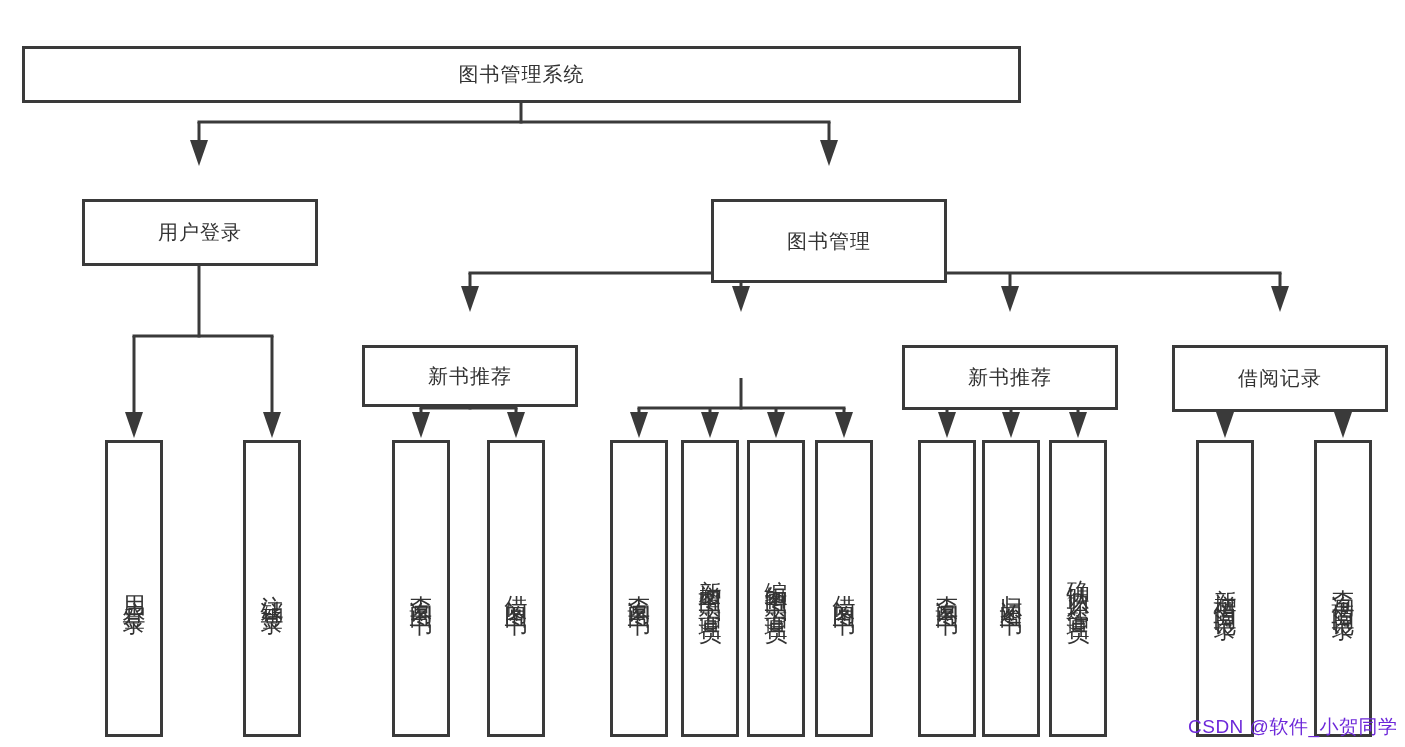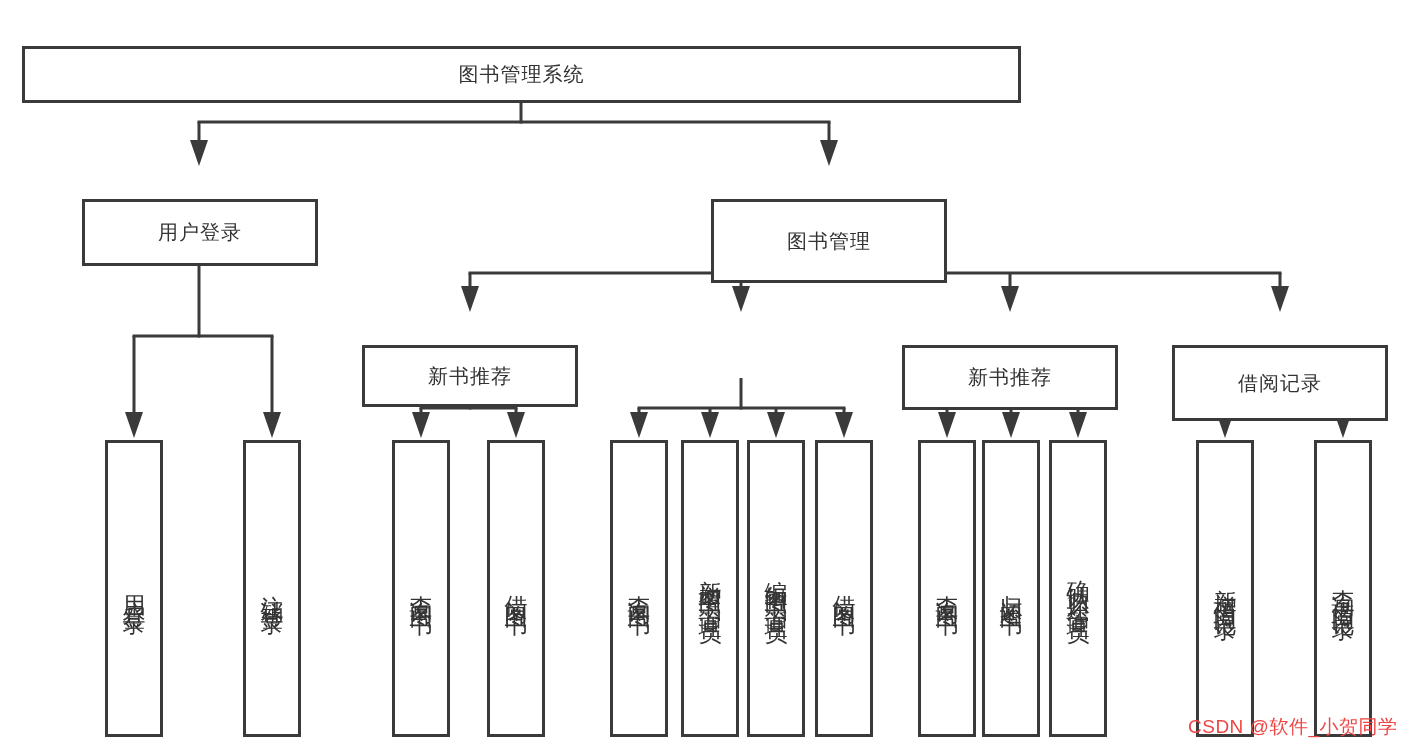--- a/index.html
+++ b/index.html
@@ -28,21 +28,21 @@
     text-orientation:mixed;
     font-size:23px;
     line-height:1;
     letter-spacing:6px;
     color:#333333;
   }
   #watermark{
     position:absolute;
     left:1188px;top:714px;
     font-size:19px;
-    color:#ef4444;
+    color:#6d28d9;
     letter-spacing:0.5px;
     white-space:nowrap;
   }
 </style>
 </head>
 <body>
 
 <div id="canvas">
 
   <svg id="connectors" width="1405" height="747" viewBox="0 0 1405 747">
@@ -113,21 +113,21 @@
     </g>
   </svg>
 
   <div class="box hbox" style="left:22px;top:14px;width:999px;height:57px">图书管理系统</div>
 
   <div class="box hbox" style="left:82px;top:167px;width:236px;height:67px">用户登录</div>
   <div class="box hbox" style="left:711px;top:167px;width:236px;height:84px">图书管理</div>
 
   <div class="box hbox" style="left:362px;top:313px;width:216px;height:62px">新书推荐</div>
   <div class="box hbox" style="left:902px;top:313px;width:216px;height:65px">新书推荐</div>
-  <div class="box hbox" style="left:1172px;top:313px;width:216px;height:76px">借阅记录</div>
+  <div class="box hbox" style="left:1172px;top:313px;width:216px;height:67px">借阅记录</div>
 
   <div class="box leaf" style="left:105px">
     <span class="vtext">用户登录</span>
   </div>
   <div class="box leaf" style="left:243px">
     <span class="vtext">注销登录</span>
   </div>
 
   <div class="box leaf" style="left:392px">
     <span class="vtext">查询图书</span>

